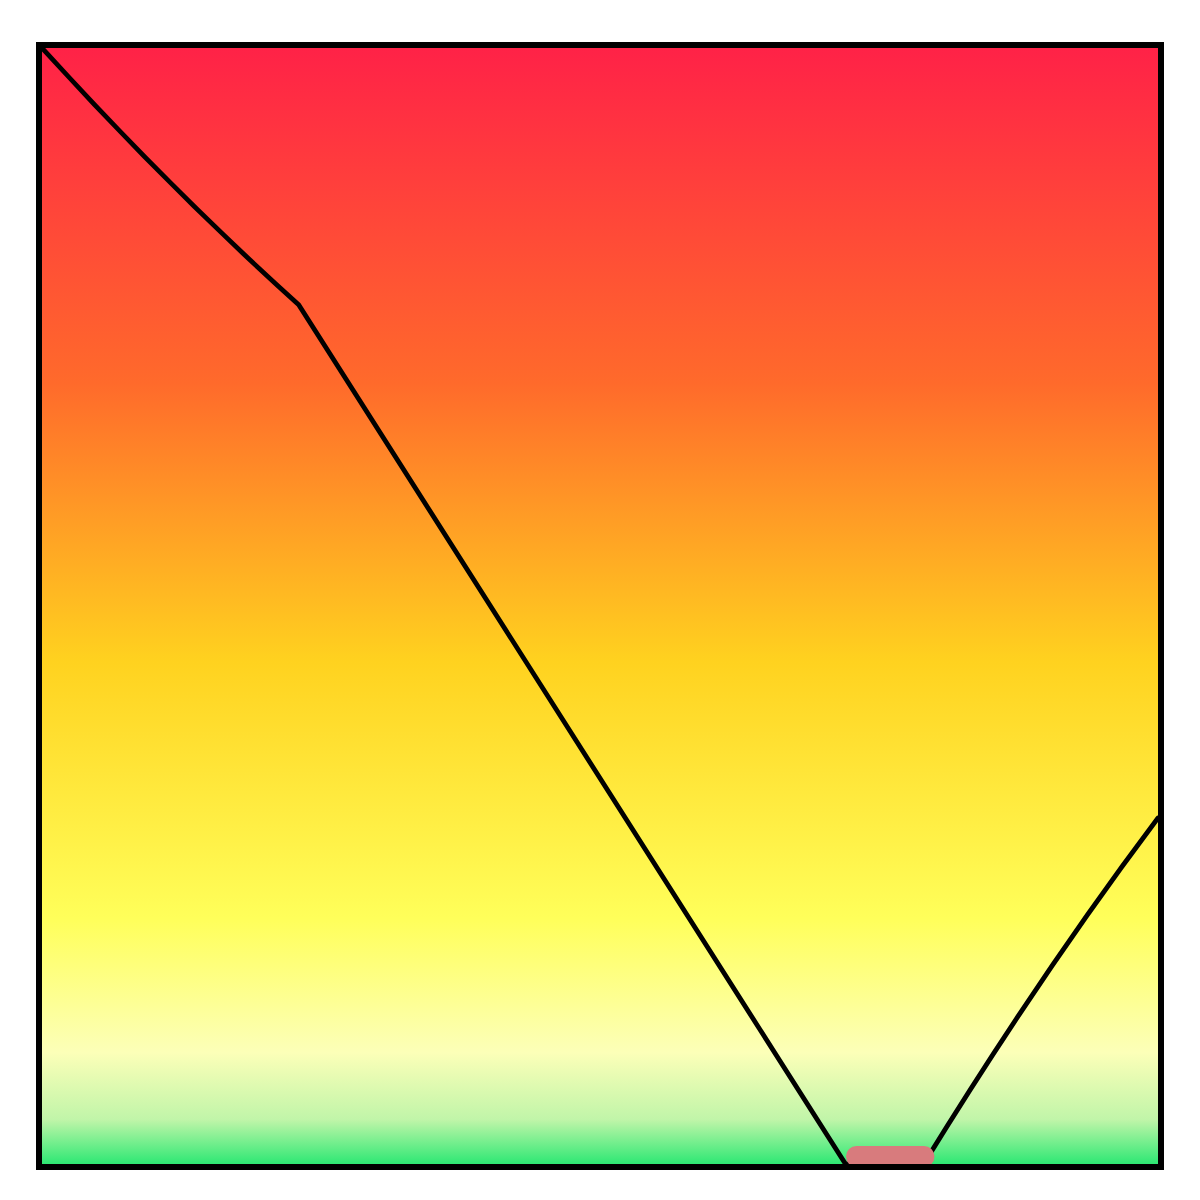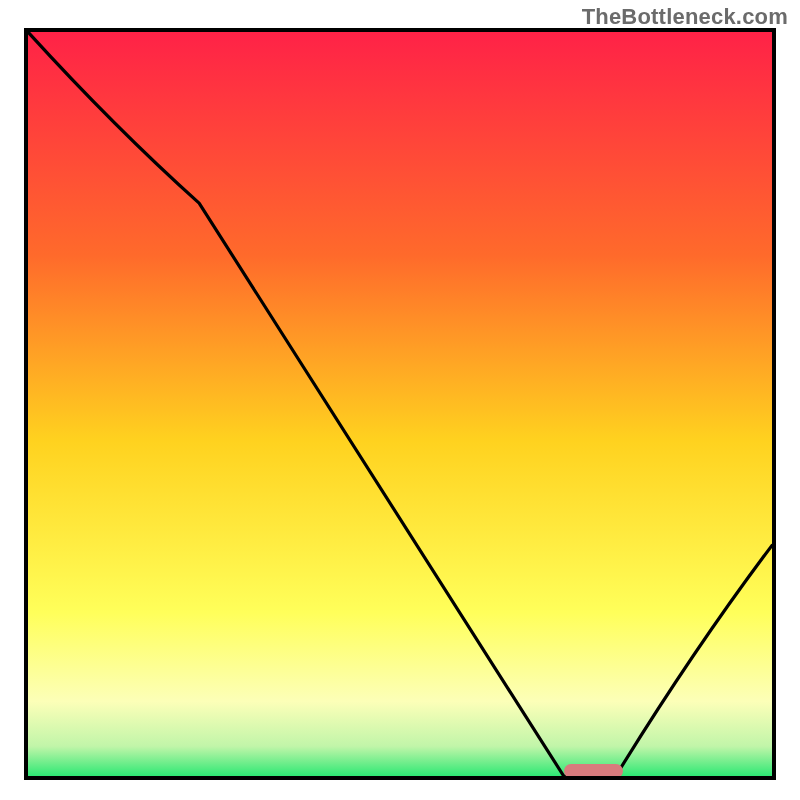--- a/index.html
+++ b/index.html
@@ -46,21 +46,20 @@
     position: absolute;
     height: 14px;
     border-radius: 8px;
     background: #d87b7d;
   }
 </style>
 </head>
 <body>
 
 <div class="wrap">
-  <div class="watermark">TheBottleneck.com</div>
 
   <div class="plot">
     <svg class="bg-gradient" viewBox="0 0 744 744" preserveAspectRatio="none">
       <defs>
         <linearGradient id="grad" x1="0" y1="0" x2="0" y2="1">
             <stop offset="0%" stop-color="#ff2247"></stop>
             <stop offset="30%" stop-color="#ff6a2b"></stop>
             <stop offset="55%" stop-color="#ffd21f"></stop>
             <stop offset="78%" stop-color="#ffff5a"></stop>
             <stop offset="90%" stop-color="#fcffb8"></stop>

